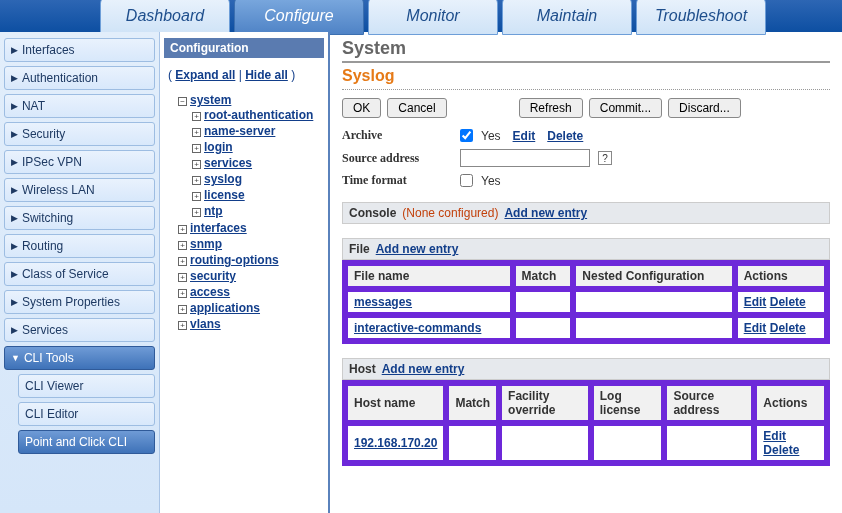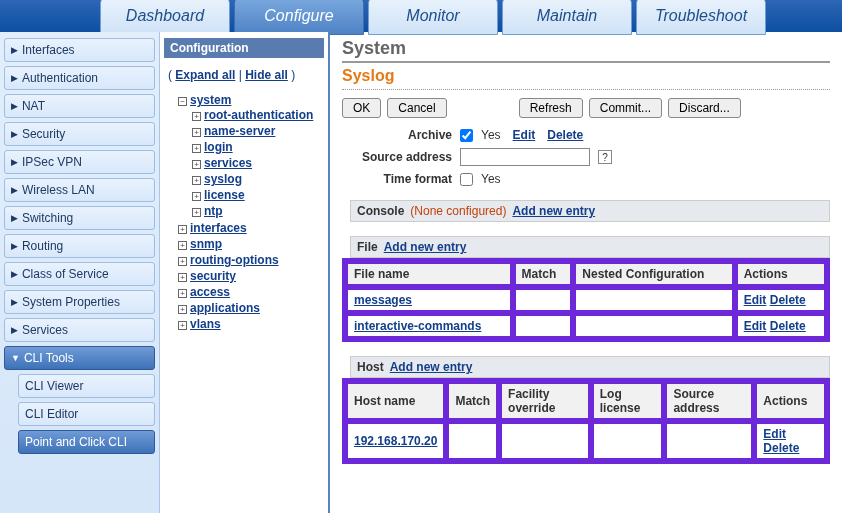--- a/index.html
+++ b/index.html
@@ -36,27 +36,27 @@
   .content { flex:1; padding:6px 12px; overflow:hidden;}
   .pageh1 { font-size:18px; color:#666; font-weight:bold; margin-bottom:2px;}
   .hr { border-top:2px solid #999; margin-bottom:4px;}
   .pageh2 { font-size:16px; color:#e67a17; font-weight:bold; margin-bottom:4px;}
   .dotted { border-bottom:1px dotted #999; margin-bottom:8px;}
   .btnrow { display:flex; align-items:center; gap:6px; margin-bottom:10px;}
   .btnrow .gap { flex:0 0 60px; }
   button.small { border:1px solid #888; background:#efefef; border-radius:3px; padding:2px 10px; font-size:12px;}
   
   .formrow { display:flex; align-items:center; gap:8px; margin-bottom:6px;}
-  .formlabel { width:110px; text-align:right; color:#333; font-weight:bold;}
+  .formlabel { width:110px; text-align:left; color:#333; font-weight:bold;font-family:Liberation Serif, serif;}
   .textinput { border:1px solid #888; height:18px; width:130px; padding:0 3px;}
   .linkblue { color:#123e8a; font-weight:bold; margin-left:4px;}
   .help { display:inline-block; width:14px; height:14px; border:1px solid #888; text-align:center; font-size:10px; line-height:13px;}
   
   .section { margin-top:14px;}
-  .sectionhead { background:#e6e9ed; border:1px solid #ccc; padding:3px 6px; display:flex; align-items:center; gap:6px; font-weight:bold; color:#333;margin-left:8px;}
+  .sectionhead { background:#e6e9ed; border:1px solid #ccc; padding:3px 6px; display:flex; align-items:center; gap:6px; font-weight:bold; color:#333;}
   .sectionhead .muted { font-weight:normal; color:#c2410c;}
   .linkadded { color:#123e8a; }
   table.grid { border-collapse:collapse; width:100%; margin-top:0;}
   table.grid th, table.grid td { border:6px solid #6d28d9; padding:3px 6px; font-size:12px; text-align:left; background:#fff;}
   table.grid th { background:#f1f1f1; font-weight:bold;}
   table.grid a { color:#123e8a; font-weight:bold;}
 </style>
 </head>
 <body>
 

